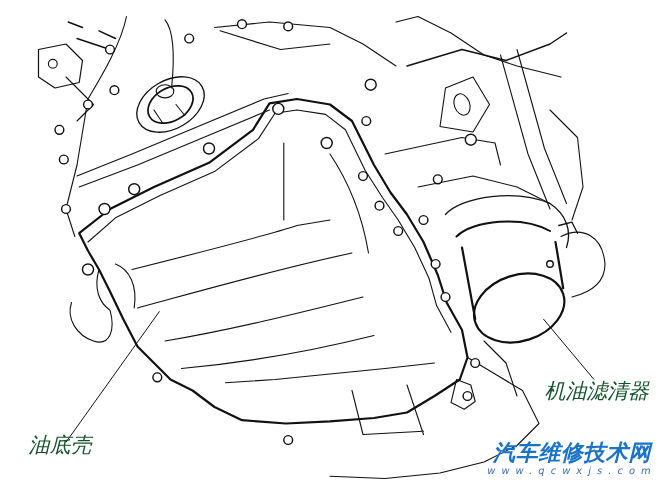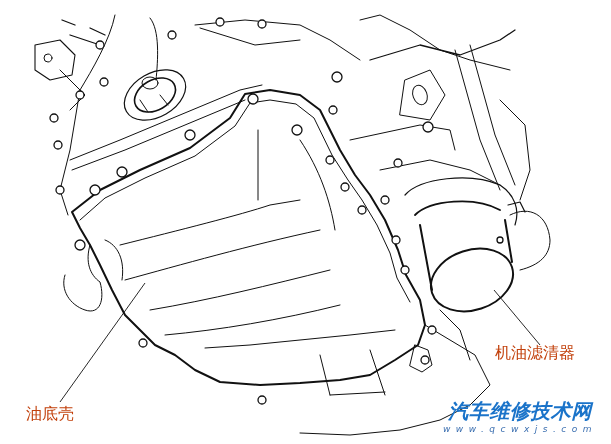--- a/index.html
+++ b/index.html
@@ -1,20 +1,20 @@
 <!DOCTYPE html>
 <html><head>
 <meta charset="utf-8">
 <style>
   html, body { margin: 0; padding: 0; background: #ffffff; }
   body { width: 611px; height: 444px; overflow: hidden; position: relative; font-family: "DejaVu Sans", sans-serif; }
   #stage { position: absolute; left: 0; top: 0; width: 611px; height: 444px; }
   svg { position: absolute; left: 0; top: 0; }
-  .callout { position: absolute; font-family: "DejaVu Sans", sans-serif; font-size: 16px; color: #c2410c; white-space: nowrap; letter-spacing: 0px; }
-  #label-oil-pan { left: 26px; top: 404px; }
+  .callout { position: absolute; font-family: "DejaVu Sans", sans-serif; font-size: 19px; color: #14532d; white-space: nowrap; letter-spacing: 0px; font-style: italic; }
+  #label-oil-pan { left: 26px; top: 392px; }
   #label-oil-filter { left: 495px; top: 343px; }
   #watermark { position: absolute; left: 432px; top: 400px; width: 176px; text-align: center; font-style: italic; }
   #wm-title { font-family: "DejaVu Sans", sans-serif; font-weight: bold; font-size: 20px; color: #1a73c9; letter-spacing: 0.5px; line-height: 22px; }
   #wm-url { font-family: "DejaVu Sans", sans-serif; font-size: 9px; color: #3b6fb0; letter-spacing: 5.5px; line-height: 12px; margin-top: 1px; }
 </style>
 </head>
 <body>
 
 <div id="stage">
   <svg width="611" height="444" viewBox="0 0 611 444">

